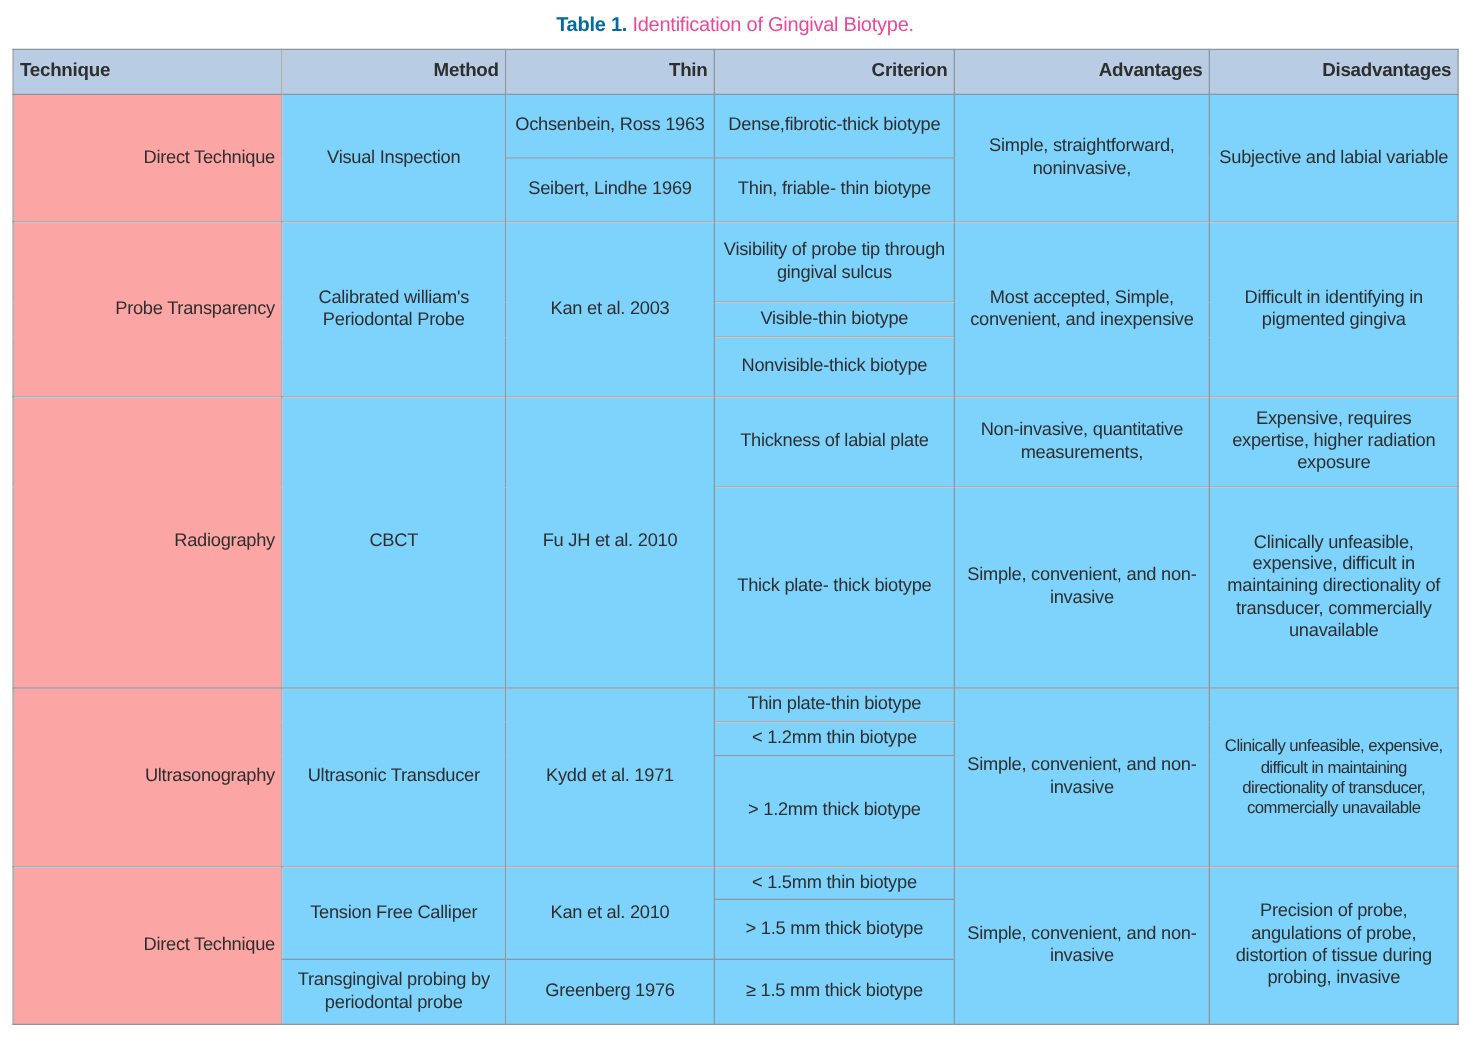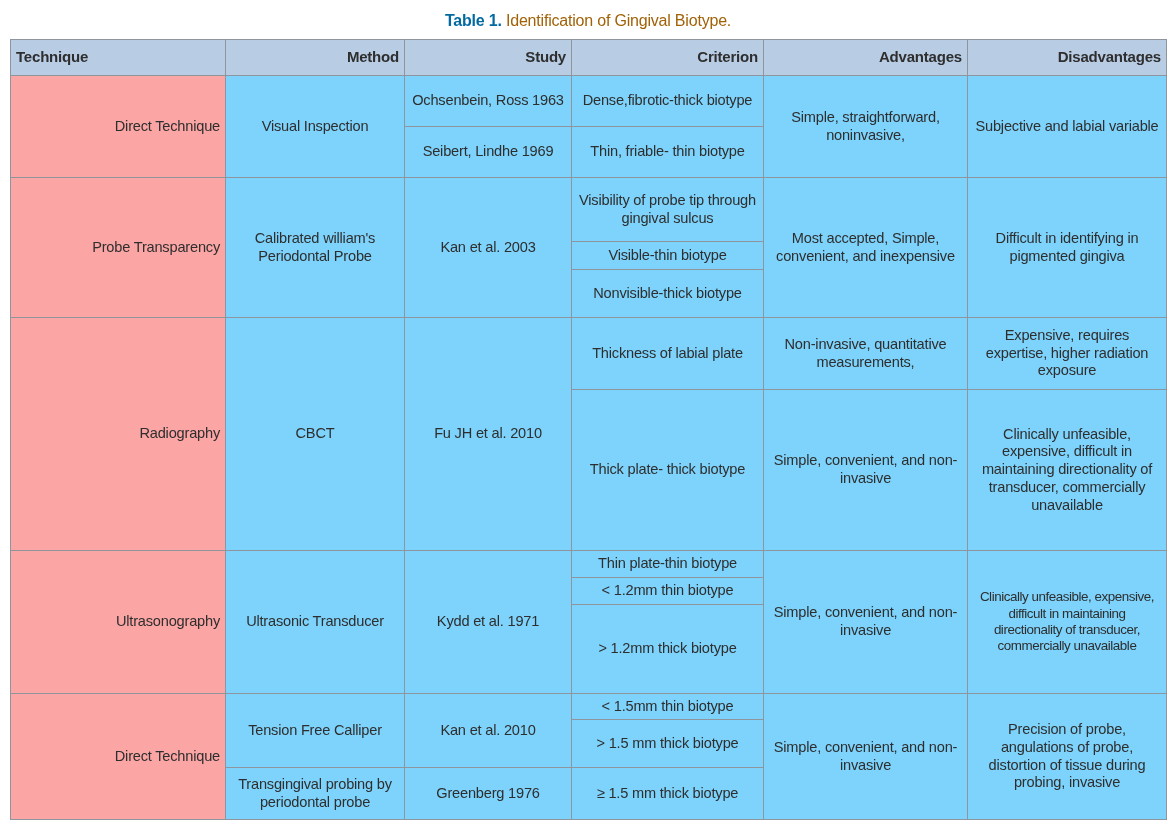--- a/index.html
+++ b/index.html
@@ -9,21 +9,21 @@
     color:#2e2e2e;
     overflow:hidden;
   }
   .caption{
     text-align:center;
     margin:12px 0 9px 0;
     font-size:16px;
     letter-spacing:-0.2px;
   }
   .caption .cap-bold{font-weight:bold;color:#0369a1;}
-  .caption .cap-rest{color:#a16207;}
+  .caption .cap-rest{color:#ec4899;}
   table.biotype{
     border-collapse:collapse;
     table-layout:fixed;
     width:1156px;
     margin:0 10px;
     font-size:14.6px;
     letter-spacing:-0.2px;
   }
   table.biotype th, table.biotype td{
     border:1px solid #8e959d;
@@ -66,21 +66,21 @@
       <col style="width:167px">
     <col style="width:192px">
       <col style="width:204px">
       <col style="width:199px">
   </colgroup>
 
   <tbody>
       <tr class="r0">
     <th class="al">Technique</th>
     <th>Method</th>
-    <th>Study</th>
+    <th>Thin</th>
     <th>Criterion</th>
     <th>Advantages</th>
     <th>Disadvantages</th>
   </tr>
 
   <tr class="r1">
     <td class="tech" rowspan="2">Direct Technique</td>
     <td rowspan="2">Visual Inspection</td>
     <td>Ochsenbein, Ross 1963</td>
     <td>Dense,fibrotic-thick biotype</td>

